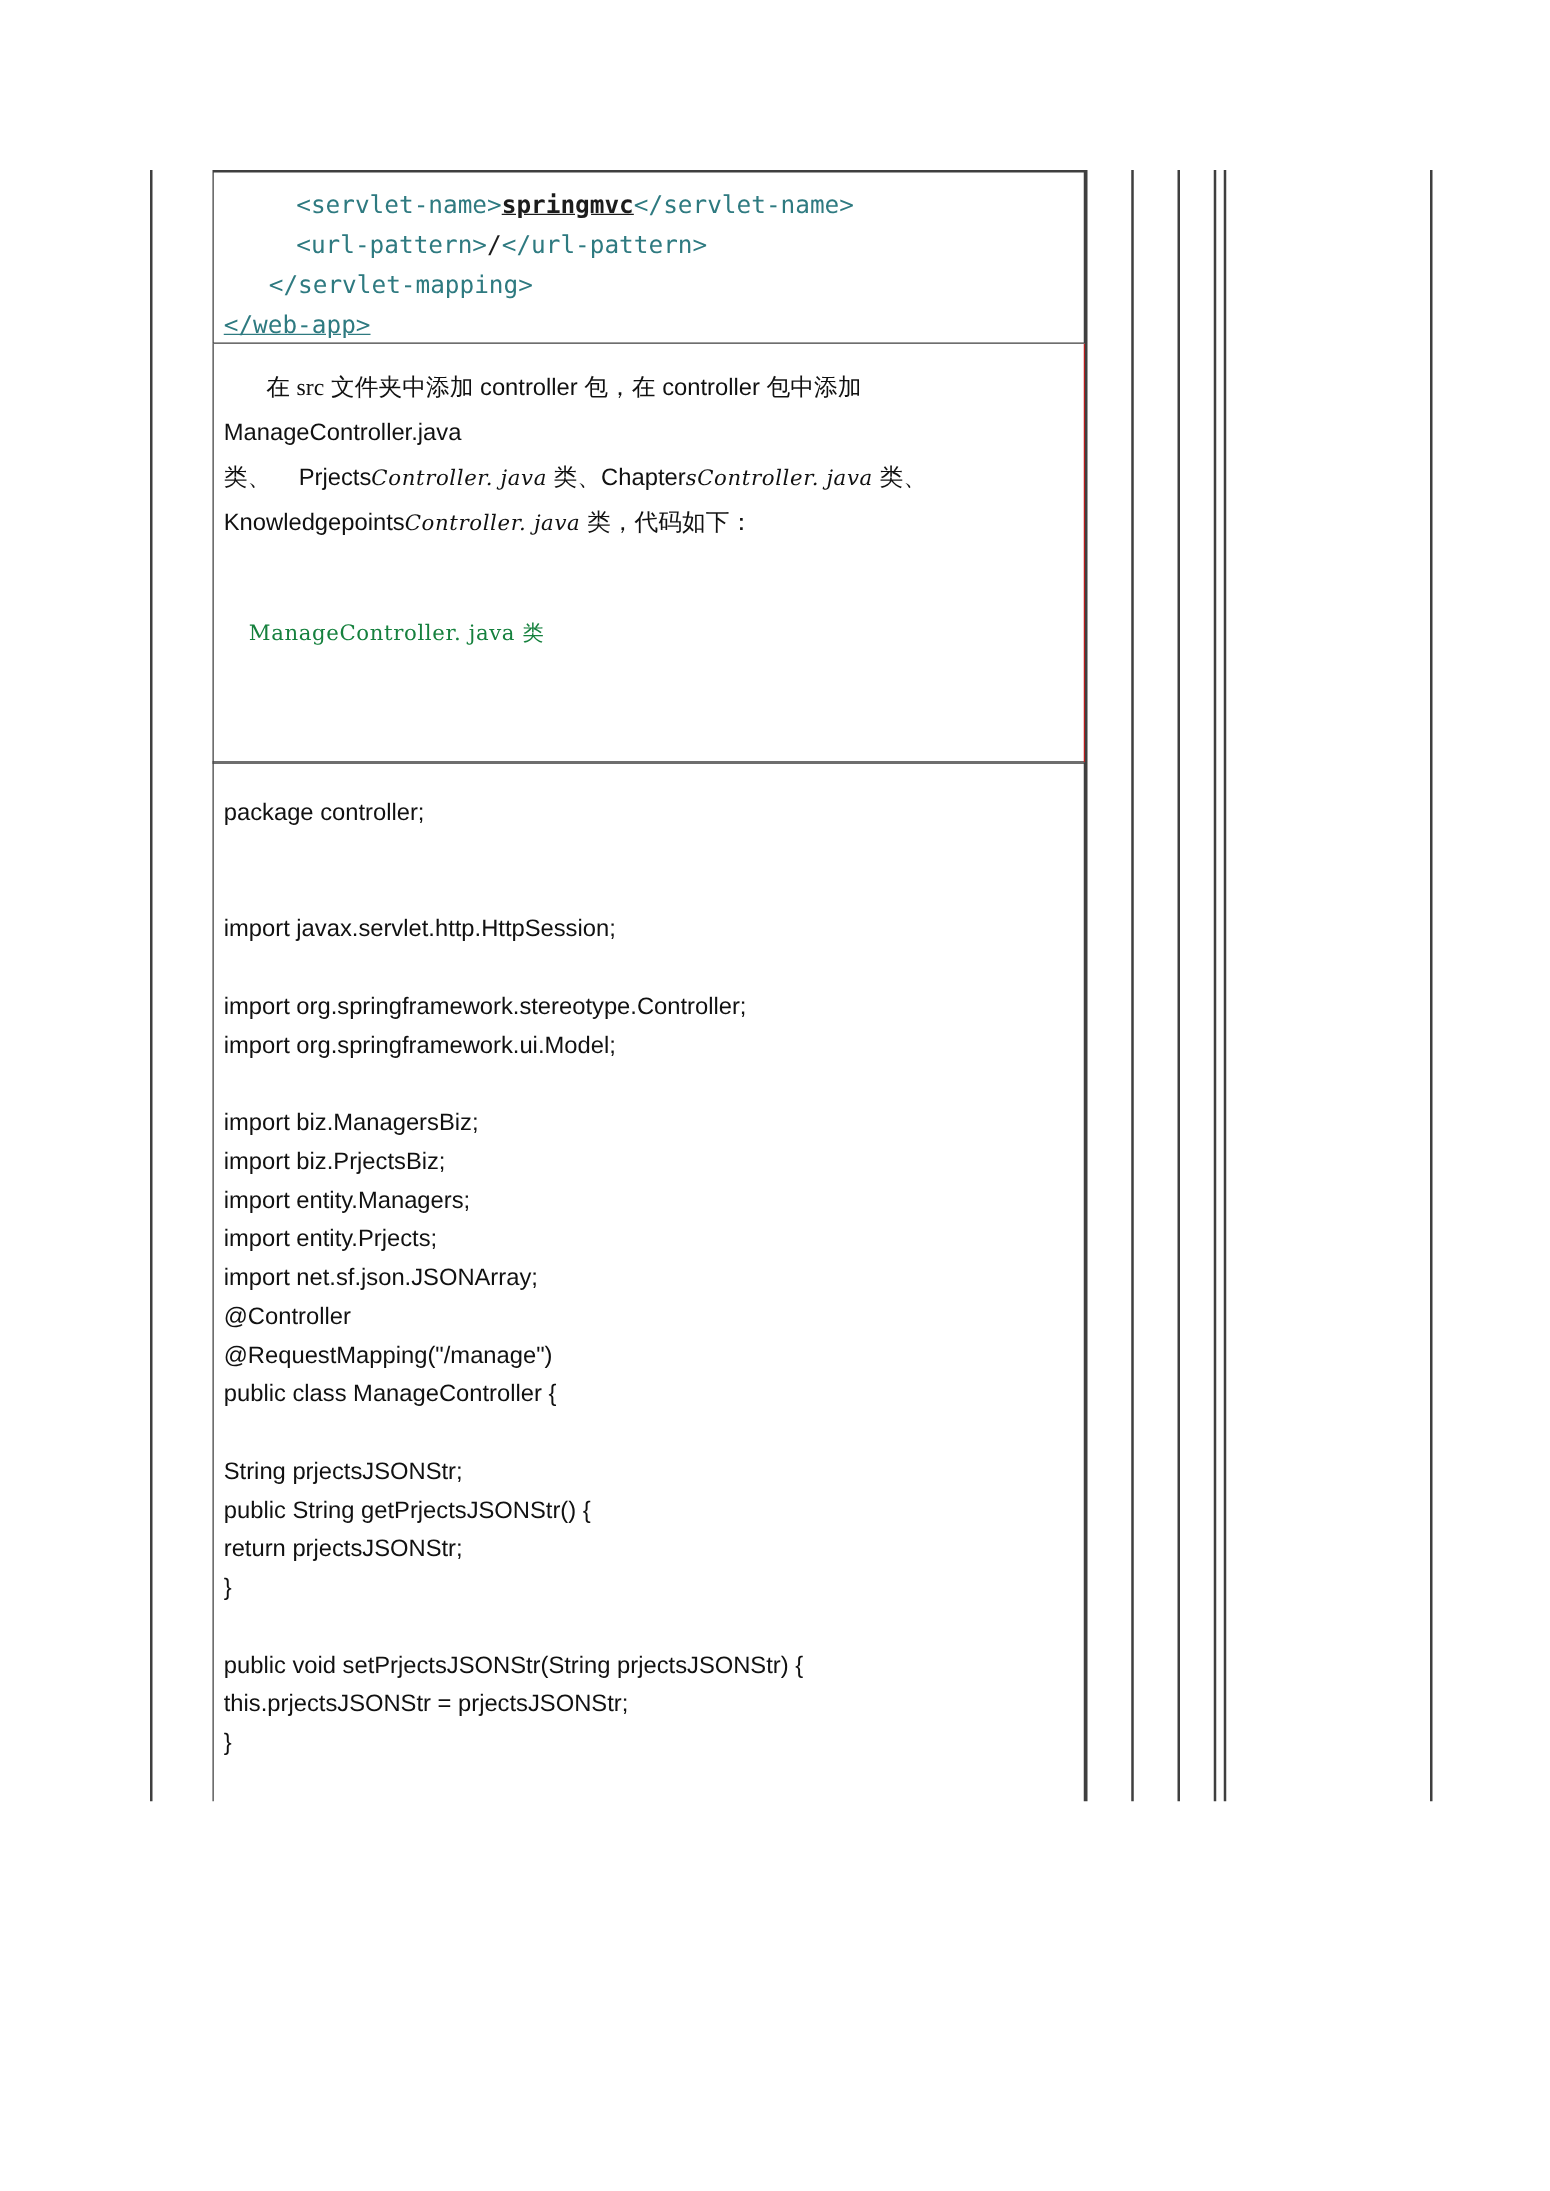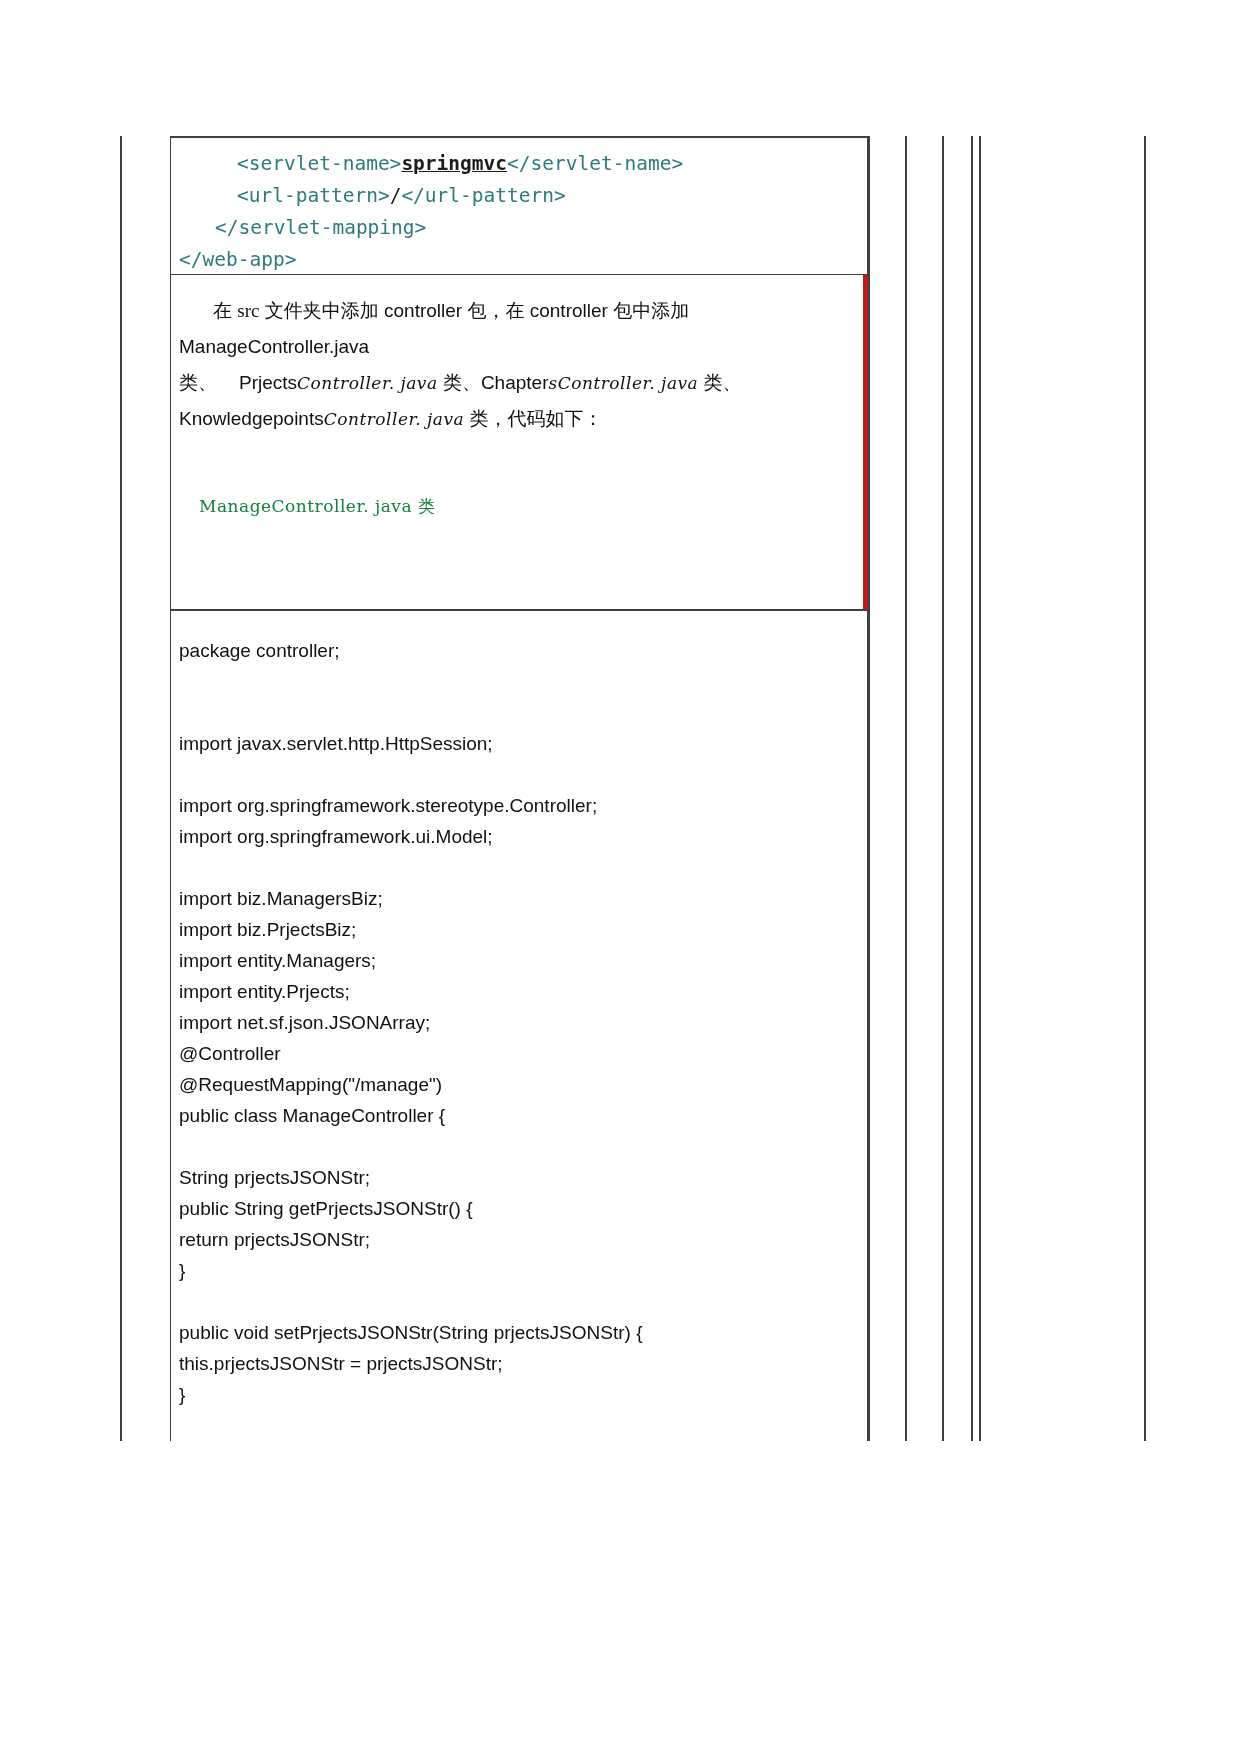--- a/index.html
+++ b/index.html
@@ -72,21 +72,21 @@
     height: 139px;
     border: 1px solid #3f3f3f;
     border-top: 2px solid #3f3f3f;
     padding: 10px 0 0 0;
   }
 
   .cell-text {
     top: 139px;
     height: 335px;
     border-left: 1px solid #3f3f3f;
-    border-right: 5px solid #b91c1c;
+    border-right: 1px solid #b91c1c;
     border-bottom: 1px solid #3f3f3f;
     padding: 0;
   }
 
   .cell-java {
     top: 474px;
     height: 831px;
     border: 1px solid #3f3f3f;
     border-bottom: none;
     padding: 24px 0 0 0;
@@ -100,21 +100,21 @@
     line-height: 32px;
     color: #2e7a80;
     padding-left: 8px;
     white-space: pre;
   }
   .xml-line {
     white-space: pre;
   }
   .xml-ind2 { padding-left: 58px; }
   .xml-ind1 { padding-left: 36px; }
-  .xml-ind0 { padding-left: 0px; }
+  .xml-ind0 { padding-left: 0px; text-decoration: underline; }
   .u-ul {
     text-decoration: underline;
     color: #1c1c1c;
     font-weight: bold;
   }
   .slash-dark { color: #1c1c1c; }
 
   
   .cn-block {
     padding: 18px 12px 0 8px;

